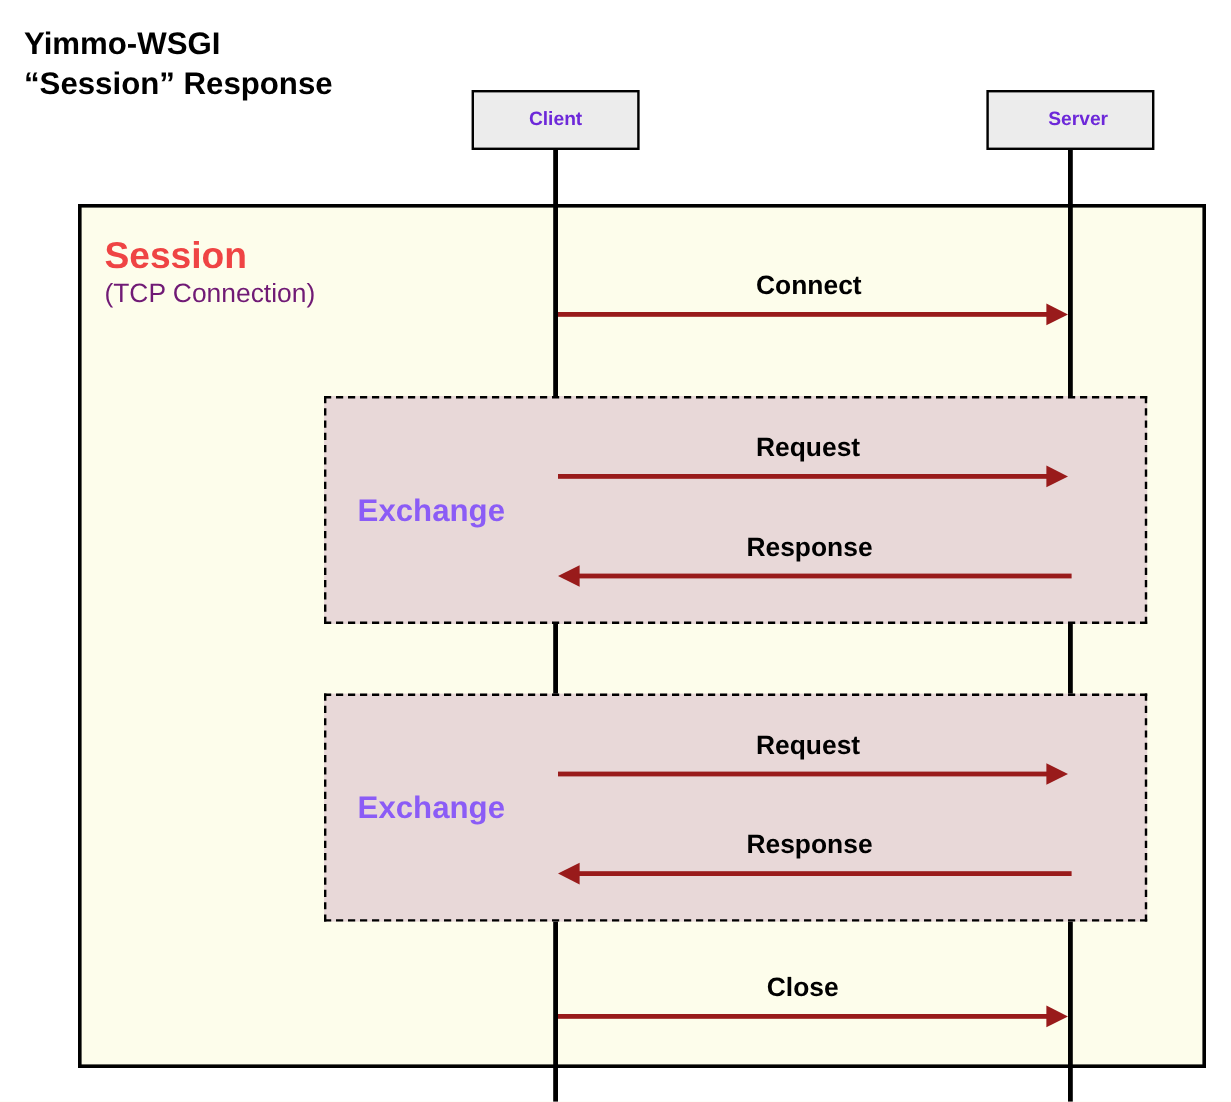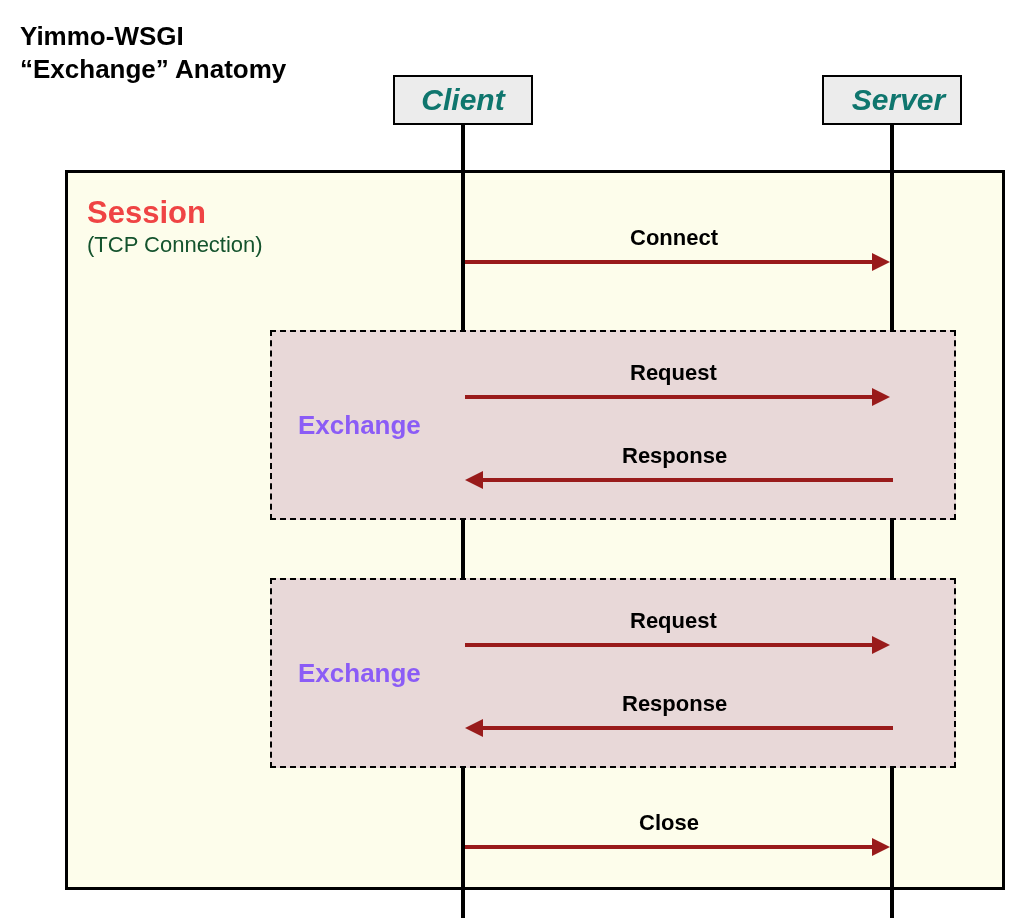--- a/index.html
+++ b/index.html
@@ -32,24 +32,23 @@
       width: 140px;
       height: 50px;
       background: #ECECEC;
       border: 2px solid #000;
       display: flex;
       align-items: center;
       justify-content: center;
       z-index: 10;
     }
     .participant-label {
-      font-size: 30px;
+      font-size: 16px;
       font-weight: 900;
-      color: #0f766e;
-      font-style: italic;
+      color: #6d28d9;
     }
     .lifeline {
       position: absolute;
       top: 125px;
       width: 4px;
       height: 793px;
       background: #000;
       z-index: 1;
     }
     .session-box {
@@ -70,21 +69,21 @@
       font-weight: 900;
       color: #ef4444;
       z-index: 2;
     }
     .session-subtitle {
       position: absolute;
       left: 87px;
       top: 232px;
       font-size: 22px;
       font-weight: 400;
-      color: #14532d;
+      color: #701a75;
       z-index: 2;
     }
     .exchange-box {
       position: absolute;
       left: 270px;
       width: 686px;
       height: 190px;
       background: #E8D8D8;
       border: 2px dashed #000;
       z-index: 2;
@@ -127,21 +126,21 @@
       border-right: 18px solid #991b1b;
     }
   </style>
 </head>
 <body>
 
 <div class="canvas">
 
   <div class="title-block">
     <div class="title-line">Yimmo-WSGI</div>
-    <div class="title-line">“Exchange” Anatomy</div>
+    <div class="title-line">“Session” Response</div>
   </div>
 
   <div class="session-box"></div>
   <div class="session-title">Session</div>
   <div class="session-subtitle">(TCP Connection)</div>
 
   <div class="participant" style="left:393px;">
     <span class="participant-label">Client</span>
   </div>
   <div class="participant" style="left:822px;padding-left:13px;">

